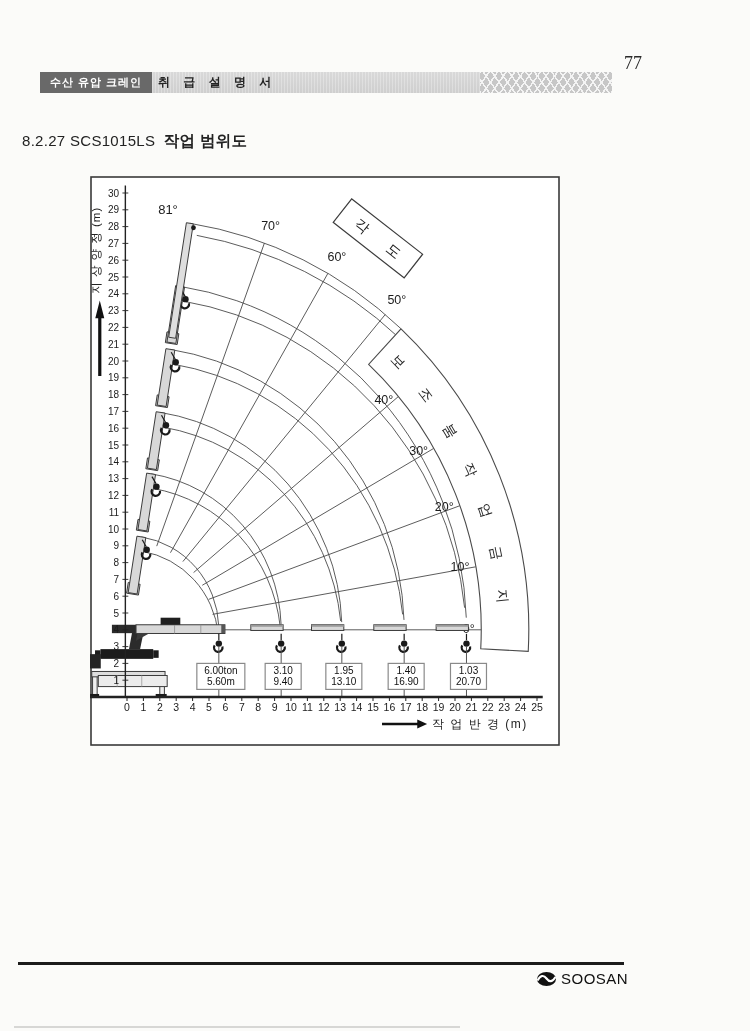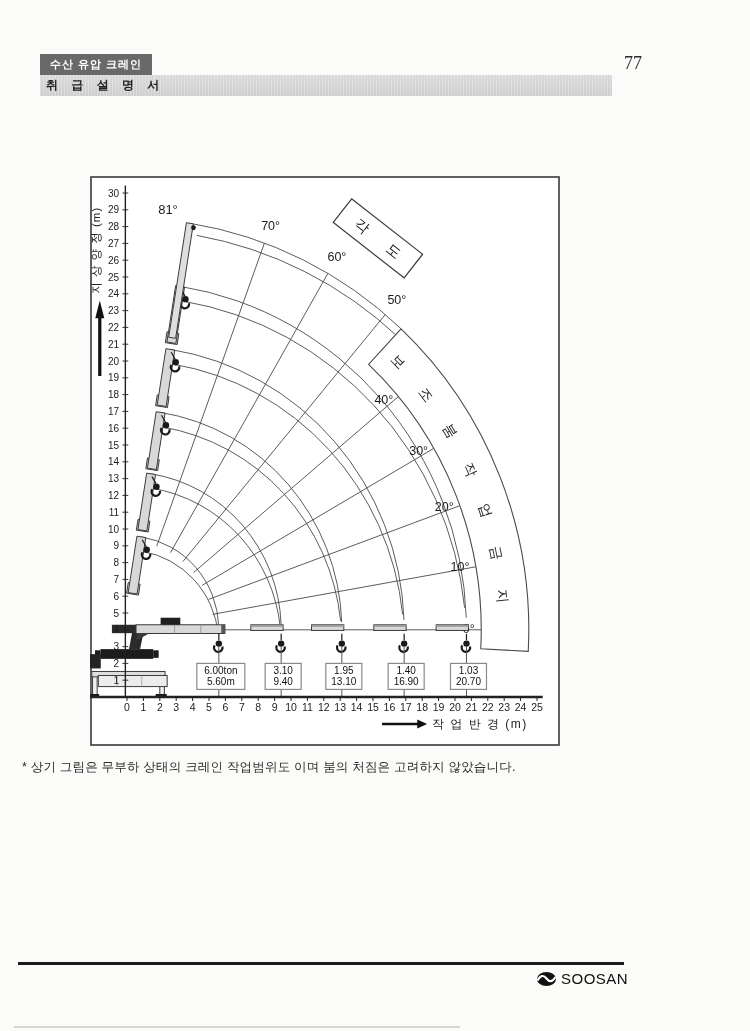--- a/index.html
+++ b/index.html
@@ -1,19 +1,19 @@
 <!DOCTYPE html>
 <html><head>
 <meta charset="utf-8">
 <style>
   html,body{margin:0;padding:0;background:#e8e8e6;}
   .page{position:relative;width:750px;height:1031px;background:#fbfbf9;overflow:hidden;
         font-family:"Liberation Sans",sans-serif;color:#1c1c1c;}
   
-  .header{position:absolute;top:54px;left:40px;width:572px;height:21px;display:flex;flex-direction:column;}
+  .header{position:absolute;top:72px;left:40px;width:572px;height:21px;display:flex;}
   .model-tab{width:112px;background:#696969;color:#fff;font-size:11px;font-weight:bold;
              letter-spacing:1px;text-align:center;line-height:21px;}
   .doc-bar{flex:1;background:
        repeating-linear-gradient(90deg,rgba(255,255,255,.28) 0 1px,rgba(0,0,0,0) 1px 3px),
        linear-gradient(#d9d9d9,#cecece);
        line-height:21px;padding-left:6px;font-size:12px;font-weight:bold;color:#222;
        letter-spacing:5px;white-space:nowrap;}
   .hatch{width:132px;height:21px;background:
        repeating-linear-gradient(55deg,#f4f4f4 0 1.5px,rgba(0,0,0,0) 1.5px 7px),
        repeating-linear-gradient(-55deg,#f4f4f4 0 1.5px,rgba(0,0,0,0) 1.5px 7px),
@@ -38,20 +38,24 @@
 
 <div class="page">
 
   <div class="header">
     <div class="model-tab">수산 유압 크레인</div>
     <div class="doc-bar"><span>취 급 설 명 서</span></div>
     <div class="hatch"></div>
   </div>
   <div class="page-num">77</div>
 
+  <div class="heading">
+    <span>8.2.27  SCS1015LS</span>
+    <span class="bold">작업 범위도</span>
+  </div>
 
   <div class="chart">
     <svg id="chart-svg" width="470" height="570" viewBox="0 0 470 570">
         <rect x="1" y="1" width="468" height="568" fill="#fff" stroke="#3a3a3a" stroke-width="1.6"></rect>
         <g>
           <line x1="123.91999999999999" y1="453.8" x2="391.24" y2="453.8" stroke="#4a4a4a" stroke-width="0.9"></line>
           <line x1="122.59948989182111" y1="438.33836626053653" x2="385.85829842704453" y2="390.7865492882243" stroke="#4a4a4a" stroke-width="0.9"></line>
           <line x1="118.67808259871116" y1="423.34652643828247" x2="369.87671398720016" y2="329.6877303899813" stroke="#4a4a4a" stroke-width="0.9"></line>
           <line x1="112.2749280969434" y1="409.28" x2="343.78083903659956" y2="272.36" stroke="#4a4a4a" stroke-width="0.9"></line>
           <line x1="103.58458299590157" y1="396.56619123351055" x2="308.36358353046677" y2="220.54523219694858" stroke="#4a4a4a" stroke-width="0.9"></line>
@@ -314,21 +318,20 @@
           <text x="29.128" y="20.5" font-size="10" text-anchor="end" fill="#1c1c1c">30</text>
           <text x="9.776000000000003" y="117.79999999999995" font-size="11.5" text-anchor="start" fill="#222" transform="rotate(-90 9.776000000000003 117.79999999999995)" letter-spacing="1">지 상 양 정  (m)</text>
           <polygon points="9.776000000000003,124.51999999999998 5.276000000000003,142.15999999999997 8.176000000000004,142.15999999999997 8.176000000000004,200.11999999999995 11.376000000000003,200.11999999999995 11.376000000000003,142.15999999999997 14.276000000000003,142.15999999999997" fill="#111"></polygon>
           <line x1="292.02" y1="548" x2="328.09999999999997" y2="548" stroke="#111" stroke-width="2.4"></line>
           <polygon points="327.28,543.5 337.12,548 327.28,552.5" fill="#111"></polygon>
           <text x="342.04" y="552" font-size="12" text-anchor="start" fill="#222" letter-spacing="1.5">작 업 반 경  (m)</text>
         </g>
       </svg>
   </div>
 
-  <div class="footnote">* 상기 그림은 무부하 상태의 크레인 작업범위도 이며 붐의 처짐은 고려하지 않았습니다.</div>
 
   <div class="footer-line"></div>
   <div class="footer-logo">
     <svg width="21" height="16" viewBox="0 0 21 16">
       <ellipse cx="10.5" cy="8" rx="9.5" ry="7" fill="#111"></ellipse>
       <path d="M1.5,9.5 Q6,1.5 10.5,7.5 Q15,13.5 19.5,6" stroke="#fff" stroke-width="2.1" fill="none"></path>
     </svg>
     <span class="brand">SOOSAN</span>
   </div>
   <div class="page-edge"></div>

